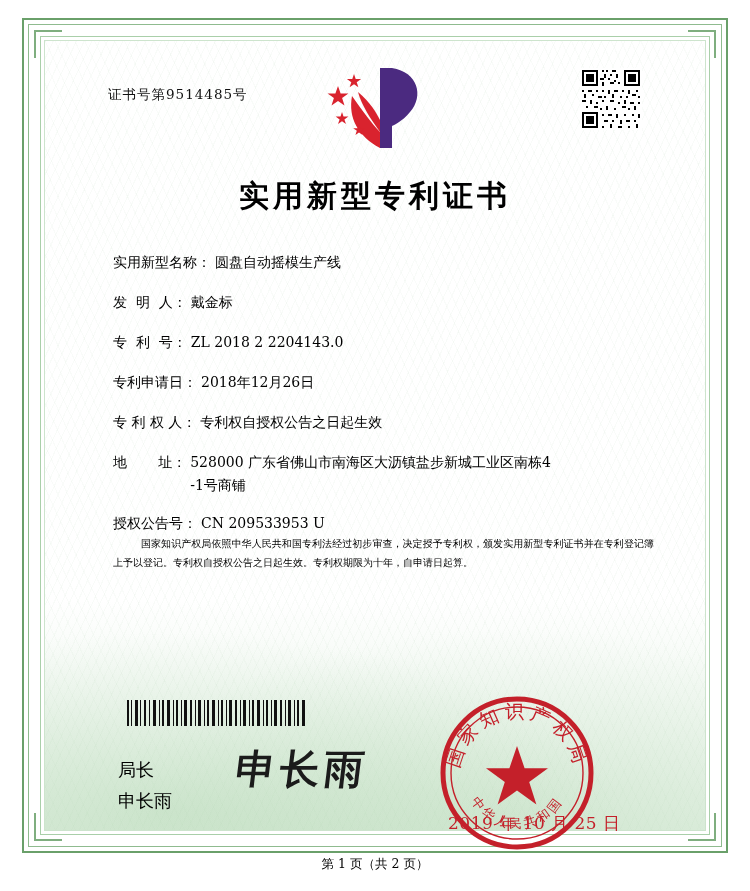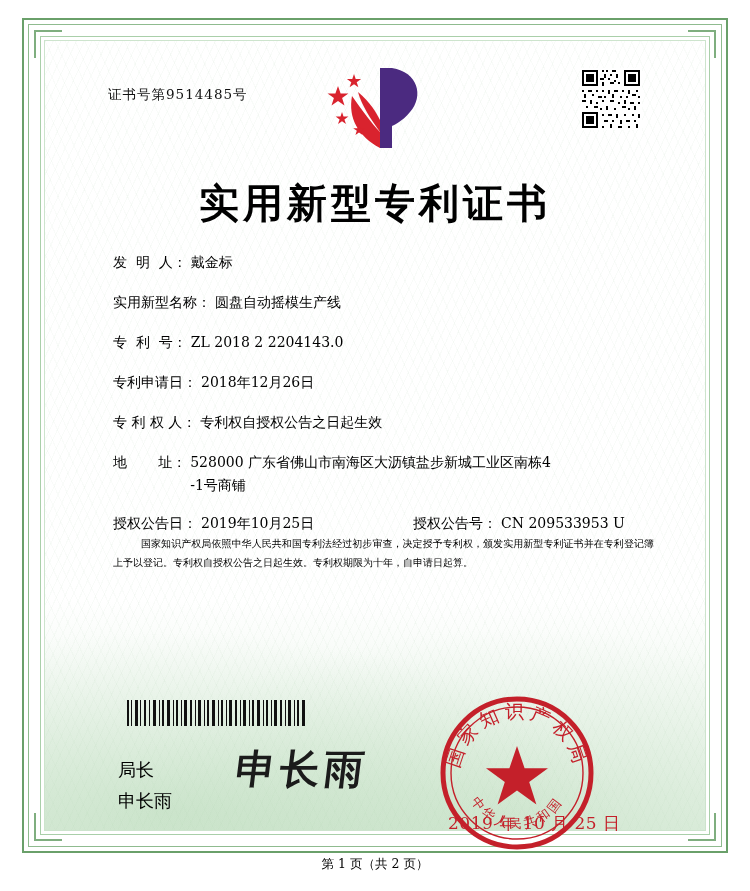--- a/index.html
+++ b/index.html
@@ -116,21 +116,21 @@
     width: 62px;
     height: 62px;
   }
   
   .title {
     position: absolute;
     left: 0;
     right: 0;
     top: 176px;
     text-align: center;
-    font-size: 40px;
+    font-size: 30px;
     font-weight: bold;
     letter-spacing: 4px;
     color: #000;
     font-family: "DejaVu Serif", "Liberation Serif", serif;
   }
   
   .fields {
     position: absolute;
     left: 113px;
     right: 96px;
@@ -358,27 +358,27 @@
           <rect x="56" y="56" width="2" height="4"></rect>
       </g>
     </svg>
   </div>
 
   <div class="title">实用新型专利证书</div>
 
   <div class="fields">
 
     <div class="field-row">
+      <span class="field-label">实用新型名称：</span>
+      <span class="field-value">圆盘自动摇模生产线</span>
+    </div>
+
+    <div class="field-row">
       <span class="field-label">发  明  人：</span>
       <span class="field-value">戴金标</span>
-    </div>
-
-    <div class="field-row">
-      <span class="field-label">实用新型名称：</span>
-      <span class="field-value">圆盘自动摇模生产线</span>
     </div>
 
     <div class="field-row">
       <span class="field-label">专  利  号：</span>
       <span class="field-value">ZL 2018 2 2204143.0</span>
     </div>
 
     <div class="field-row">
       <span class="field-label">专利申请日：</span>
       <span class="field-value">2018年12月26日</span>
@@ -391,24 +391,20 @@
 
     <div class="field-row">
       <span class="field-label">地       址：</span>
       <span>
         <span class="field-value">528000  广东省佛山市南海区大沥镇盐步新城工业区南栋4</span>
         <div class="field-value2">-1号商铺</div>
       </span>
     </div>
 
     <div class="row-two">
-      <span class="half first">
-        <span class="field-label">授权公告日：</span>
-        <span class="field-value">2019年10月25日</span>
-      </span>
       <span class="half">
         <span class="field-label">授权公告号：</span>
         <span class="field-value">CN 209533953 U</span>
       </span>
     </div>
 
   </div>
 
   <div class="paragraphs">
     <p>国家知识产权局依照中华人民共和国专利法经过初步审查，决定授予专利权，颁发实用新型专利证书并在专利登记簿上予以登记。专利权自授权公告之日起生效。专利权期限为十年，自申请日起算。</p>

